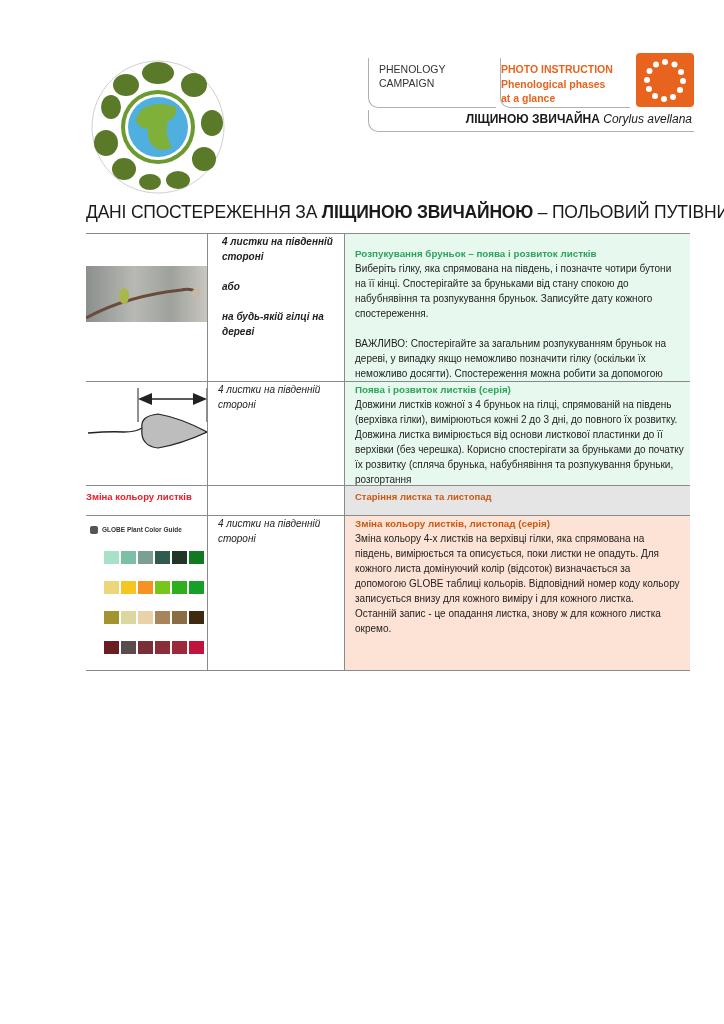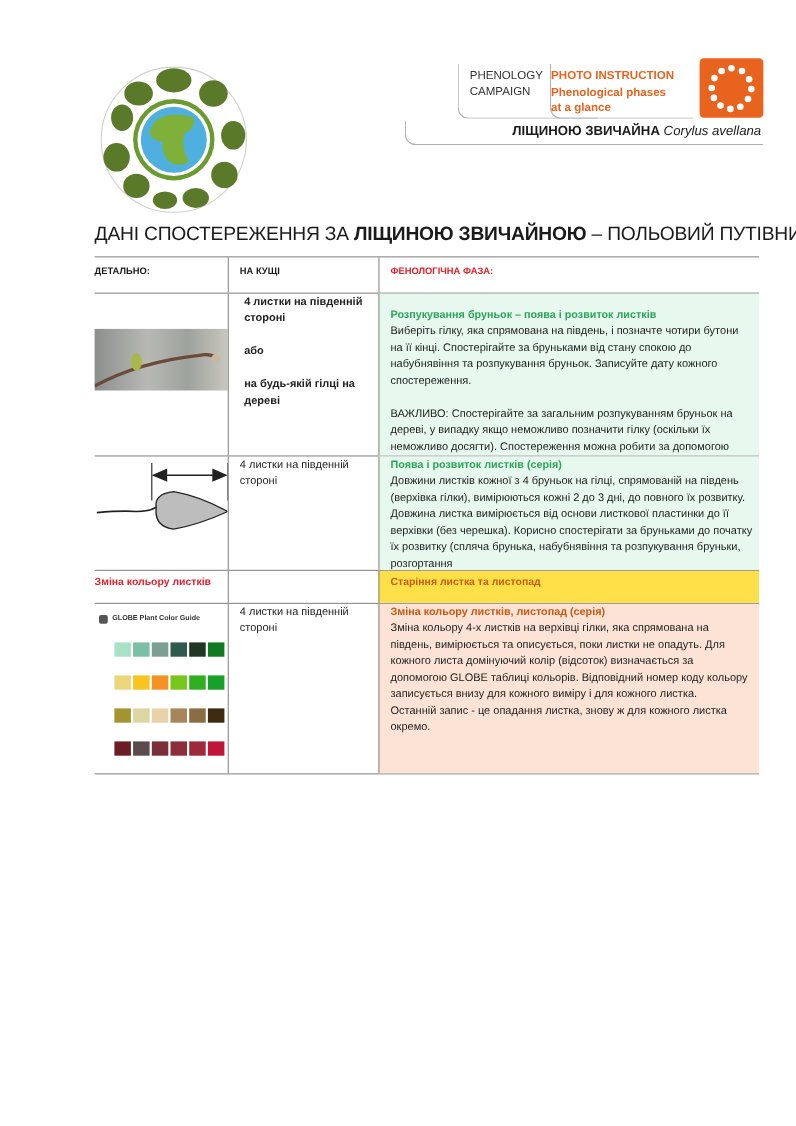--- a/index.html
+++ b/index.html
@@ -4,21 +4,21 @@
 <style>
   html, body { margin:0; padding:0; background:#ffffff; }
   body { width:724px; height:1024px; position:relative; overflow:hidden; font-family:"Liberation Sans", sans-serif; color:#1a1a1a; }
   .abs { position:absolute; }
 
   
   .logo { left:86px; top:55px; width:145px; height:140px; }
 
   
   .hdr-box { border:1px solid #b0b0b0; border-top:none; border-right:none; border-radius:0 0 0 10px; }
-  .campaign { left:368px; top:58px; width:128px; height:50px; font-size:10.5px; line-height:14px; color:#333; padding-left:10px; padding-top:4px; box-sizing:border-box;margin-left:48px; }
+  .campaign { left:368px; top:58px; width:128px; height:50px; font-size:10.5px; line-height:14px; color:#333; padding-left:10px; padding-top:4px; box-sizing:border-box; }
   .photo { left:500px; top:58px; width:130px; height:50px; font-size:10.5px; line-height:14.5px; color:#e8641e; font-weight:bold; padding-top:4px; box-sizing:border-box; }
   .orange-logo { left:636px; top:53px; width:58px; height:54px; background:#e8641e; border-radius:4px; }
   .species-line { left:368px; top:110px; width:326px; height:22px; border-bottom:1px solid #b0b0b0; border-left:1px solid #b0b0b0; border-radius:0 0 0 10px; box-sizing:border-box; text-align:right; font-size:12px; line-height:18px; padding-right:2px; }
   .species-line b { font-weight:bold; }
   .species-line i { font-style:italic; }
 
   
   .page-title { left:86px; top:202px; width:620px; font-size:17.5px; letter-spacing:-0.2px; color:#1a1a1a; white-space:nowrap; }
   .page-title b { font-weight:bold; }
 
@@ -26,26 +26,26 @@
   .tbl { left:86px; top:233px; width:604px; }
   .row { position:relative; border-bottom:1px solid #8a8a8a; box-sizing:border-box; }
   .cell { position:absolute; top:0; bottom:0; box-sizing:border-box; font-size:9.5px; line-height:15px; }
   .c1 { left:0; width:121px; }
   .c2 { left:121px; width:137px; border-left:1px solid #8a8a8a; }
   .c3 { left:258px; width:346px; border-left:1px solid #8a8a8a; padding:4px 6px 0 10px; }
   .hdr-txt { font-weight:bold; font-size:8.5px; padding-top:5px; }
   .red { color:#e3202b; }
   .green { color:#2ca55a; }
   .orange-t { color:#c85a14; }
-  .ital { font-weight:normal; font-size:10px; line-height:15px; padding:0 4px 0 10px; color:#222; }
+  .ital { font-style:italic; font-weight:normal; font-size:10px; line-height:15px; padding:0 4px 0 10px; color:#222; }
   .body-txt { font-size:10px; line-height:15px; color:#222; }
   .phase-title { font-weight:bold; font-size:9.8px; }
   .bg-olive { background:#c5d79a; }
   .bg-mint { background:#e7f8ee; }
-  .bg-pink { background:#fde047; }
+  .bg-pink { background:#e5e5e5; }
   .bg-peach { background:#fde3d5; }
 
   .swatch-row { display:flex; gap:2px; margin-left:14px; }
   .swatch { width:15px; height:13px; }
 </style>
 </head>
 <body>
 
 <div class="abs logo">
   <svg width="145" height="140" viewBox="0 0 145 140">
@@ -98,25 +98,20 @@
 </div>
 <div class="abs species-line">
   <b>ЛІЩИНОЮ ЗВИЧАЙНА</b>
   <i>Corylus avellana</i>
 </div>
 
 <div class="abs page-title"><span>ДАНІ СПОСТЕРЕЖЕННЯ ЗА </span><b>ЛІЩИНОЮ ЗВИЧАЙНОЮ</b><span> – ПОЛЬОВИЙ ПУТІВНИК</span></div>
 
 <div class="abs tbl" style="border-top:1px solid #8a8a8a;">
 
-  <div class="row" style="height:33px;">
-    <div class="cell c1 hdr-txt">ДЕТАЛЬНО:</div>
-    <div class="cell c2 hdr-txt" style="padding-left:10px;">НА КУЩІ</div>
-    <div class="cell c3 hdr-txt red" style="padding-top:5px;">ФЕНОЛОГІЧНА ФАЗА:</div>
-  </div>
 
 
   <div class="row" style="height:148px;">
     <div class="cell c1">
       <div style="position:absolute;left:0;top:32px;width:121px;height:56px;background:linear-gradient(90deg,#8b8f8c,#b8b9b4 40%,#9ea29c 70%,#c8c6bf);overflow:hidden;">
         <svg width="121" height="56" viewBox="0 0 121 56">
           <path d="M0 52 Q40 30 95 24 Q105 22 110 26" stroke="#6a4a3a" stroke-width="3" fill="none"></path>
           <ellipse cx="38" cy="30" rx="5" ry="8" fill="#a8b84a"></ellipse>
           <ellipse cx="110" cy="27" rx="4" ry="4" fill="#c8b8a0"></ellipse>
         </svg>

